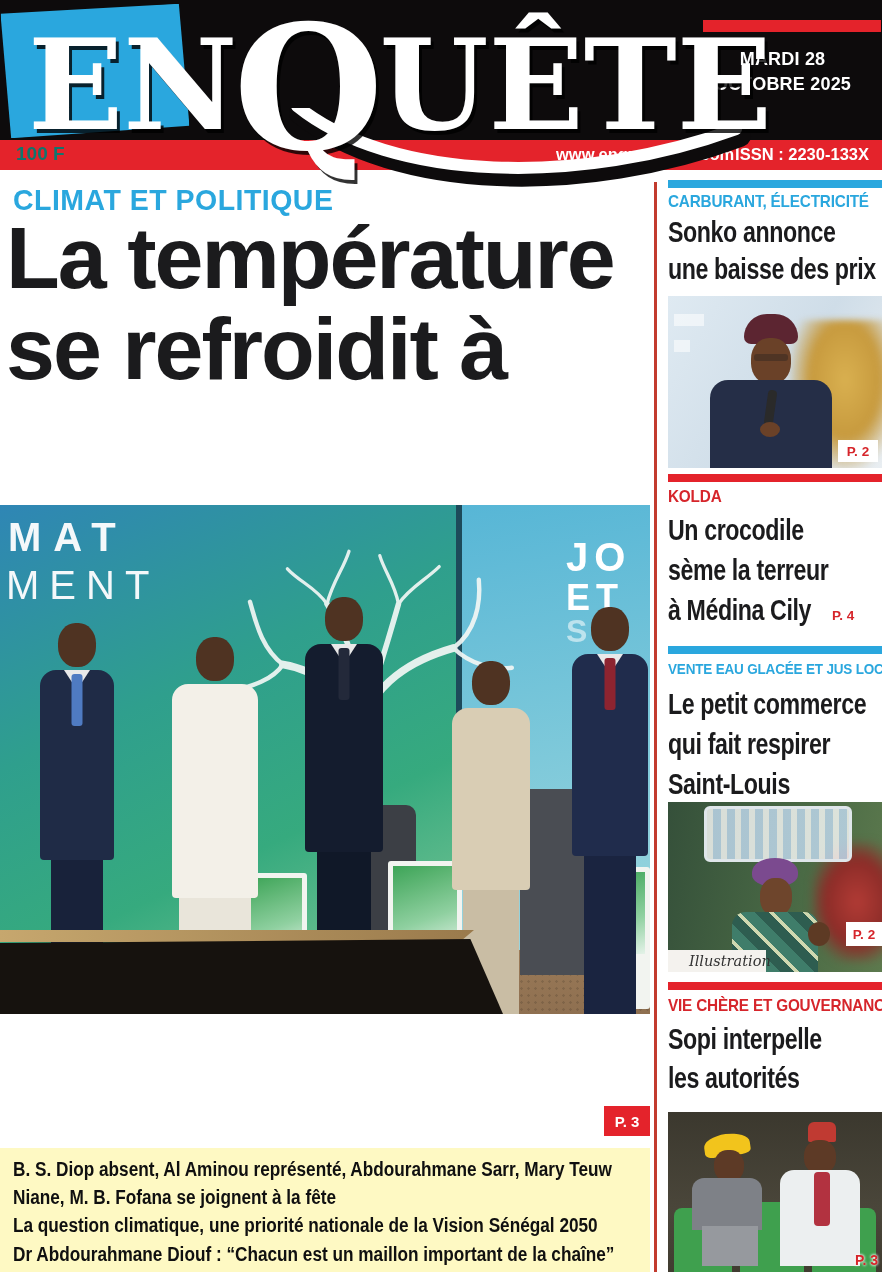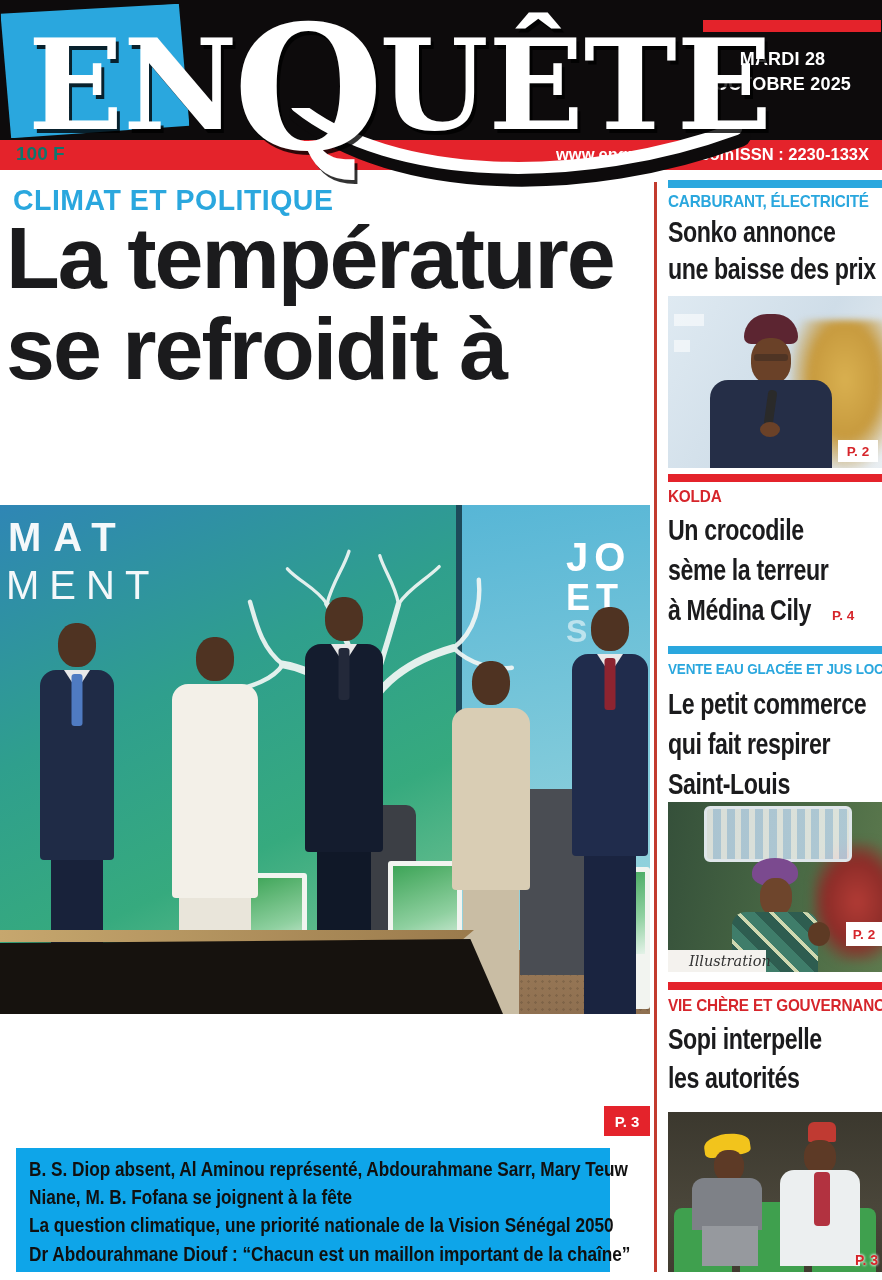--- a/index.html
+++ b/index.html
@@ -64,21 +64,21 @@
   .f4 .torso{width:78px;height:182px;background:#d9cdb4;} .f4 .legs{width:56px;background:#c9bda4;}
   .f5 .torso{width:76px;height:202px;background:#202c4c;} .f5 .legs{width:52px;background:#1a2440;} .f5 .tie{background:#8d2430;}
   .stage-table{left:0;top:434px;width:560px;height:206px;background:#16120e;
                clip-path:polygon(0 2%,84% 0,100% 100%,0 100%);}
   .table-edge{left:0;top:425px;width:474px;height:12px;
               background:linear-gradient(90deg,#c6a76e,#9a7a4c);clip-path:polygon(0 0,100% 0,97% 100%,0 100%);}
   .badge-red{background:#E4232B;color:#fff;font-weight:bold;font-size:15px;display:flex;
              align-items:center;justify-content:center;}
 
   
-  .yellow-strip{left:16px;top:1148px;width:594px;height:124px;background:#0ea5e9;}
+  .yellow-strip{left:0;top:1148px;width:650px;height:124px;background:#fef9c3;}
   .yellow-inner{left:13px;top:8px;width:726px;transform:scaleX(.86);transform-origin:0 0;}
   .yellow-inner p{margin:0 0 1px 0;color:#101010;font-weight:bold;font-size:20px;line-height:27.5px;}
 
   
   .divider{left:654px;top:182px;width:3px;height:1090px;background:#c23b2e;}
   .sb{left:668px;width:214px;}
   .bar{height:8px;width:214px;}
   .bar.cyan{background:#2AA7DE;} .bar.red{background:#E4232B;}
   .sb-kicker{font-weight:bold;font-size:17px;letter-spacing:-.2px;transform:scaleX(.9);
              transform-origin:0 0;white-space:nowrap;width:240px;}

